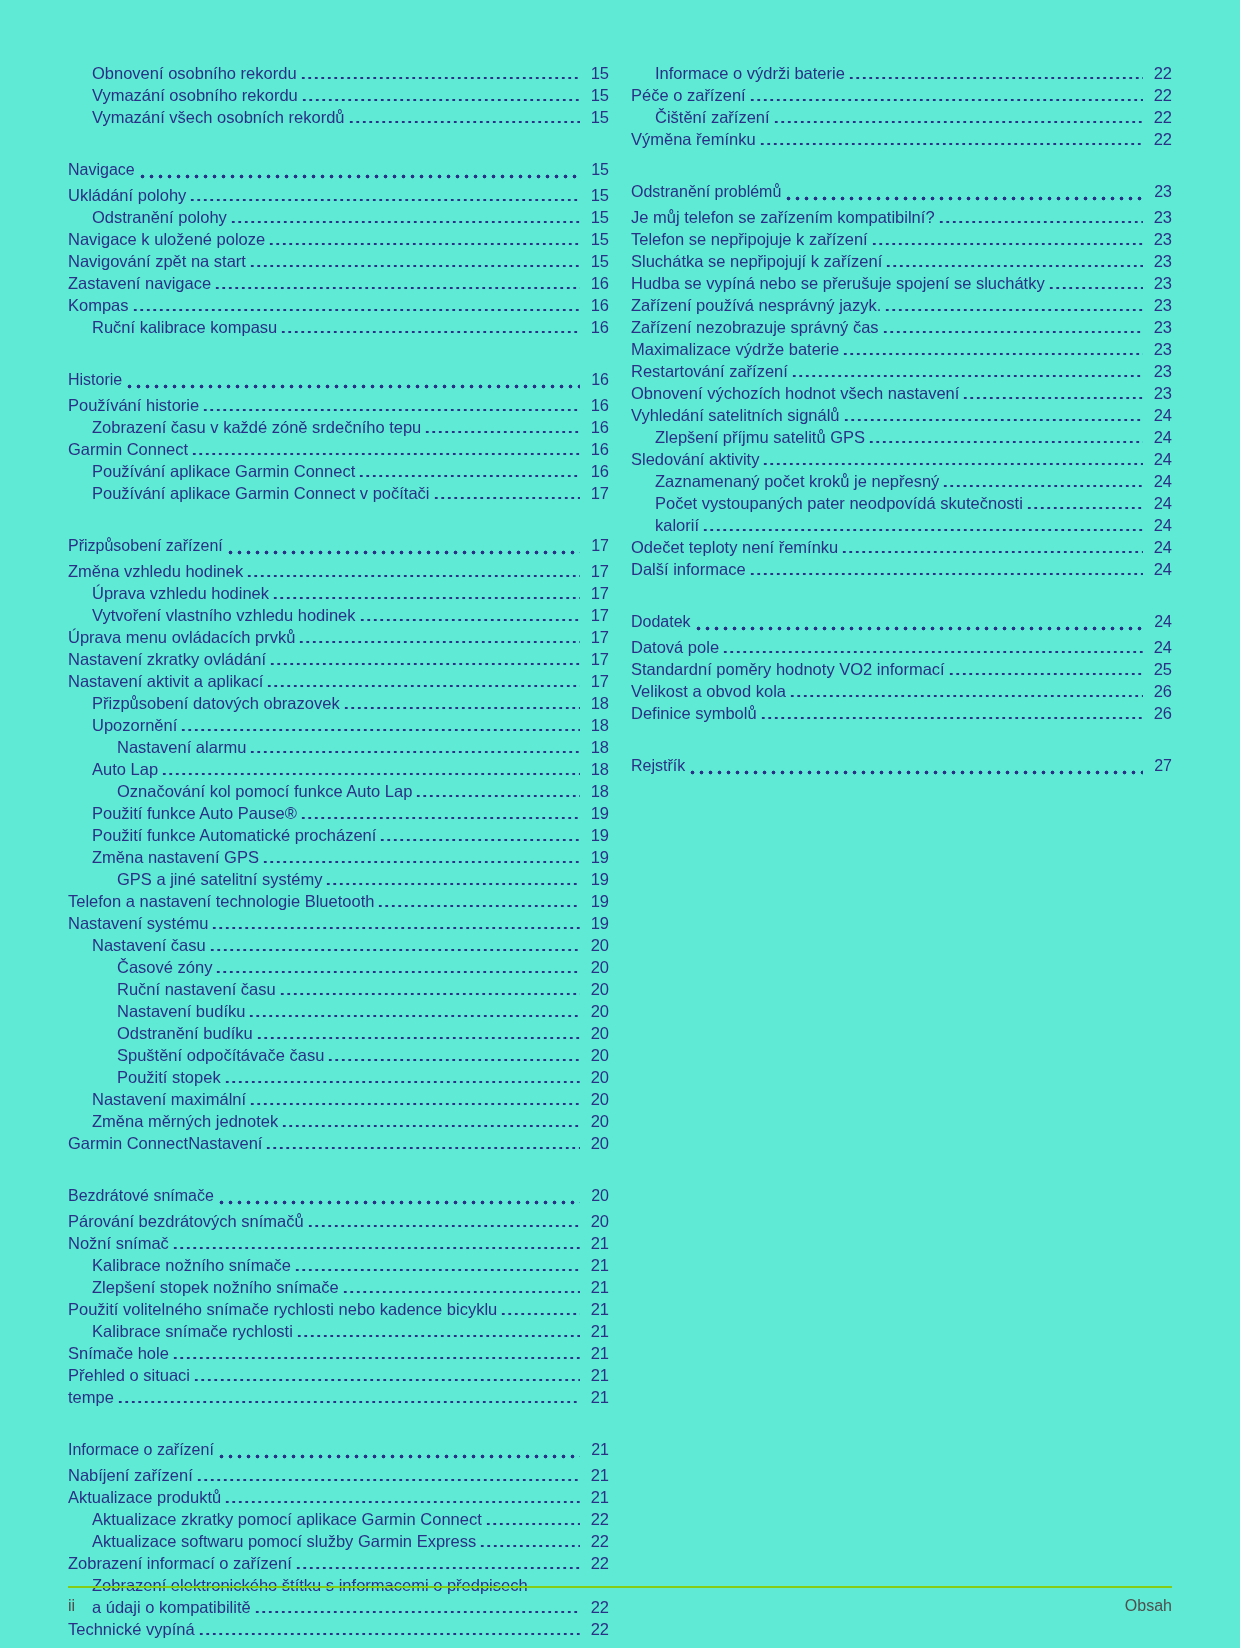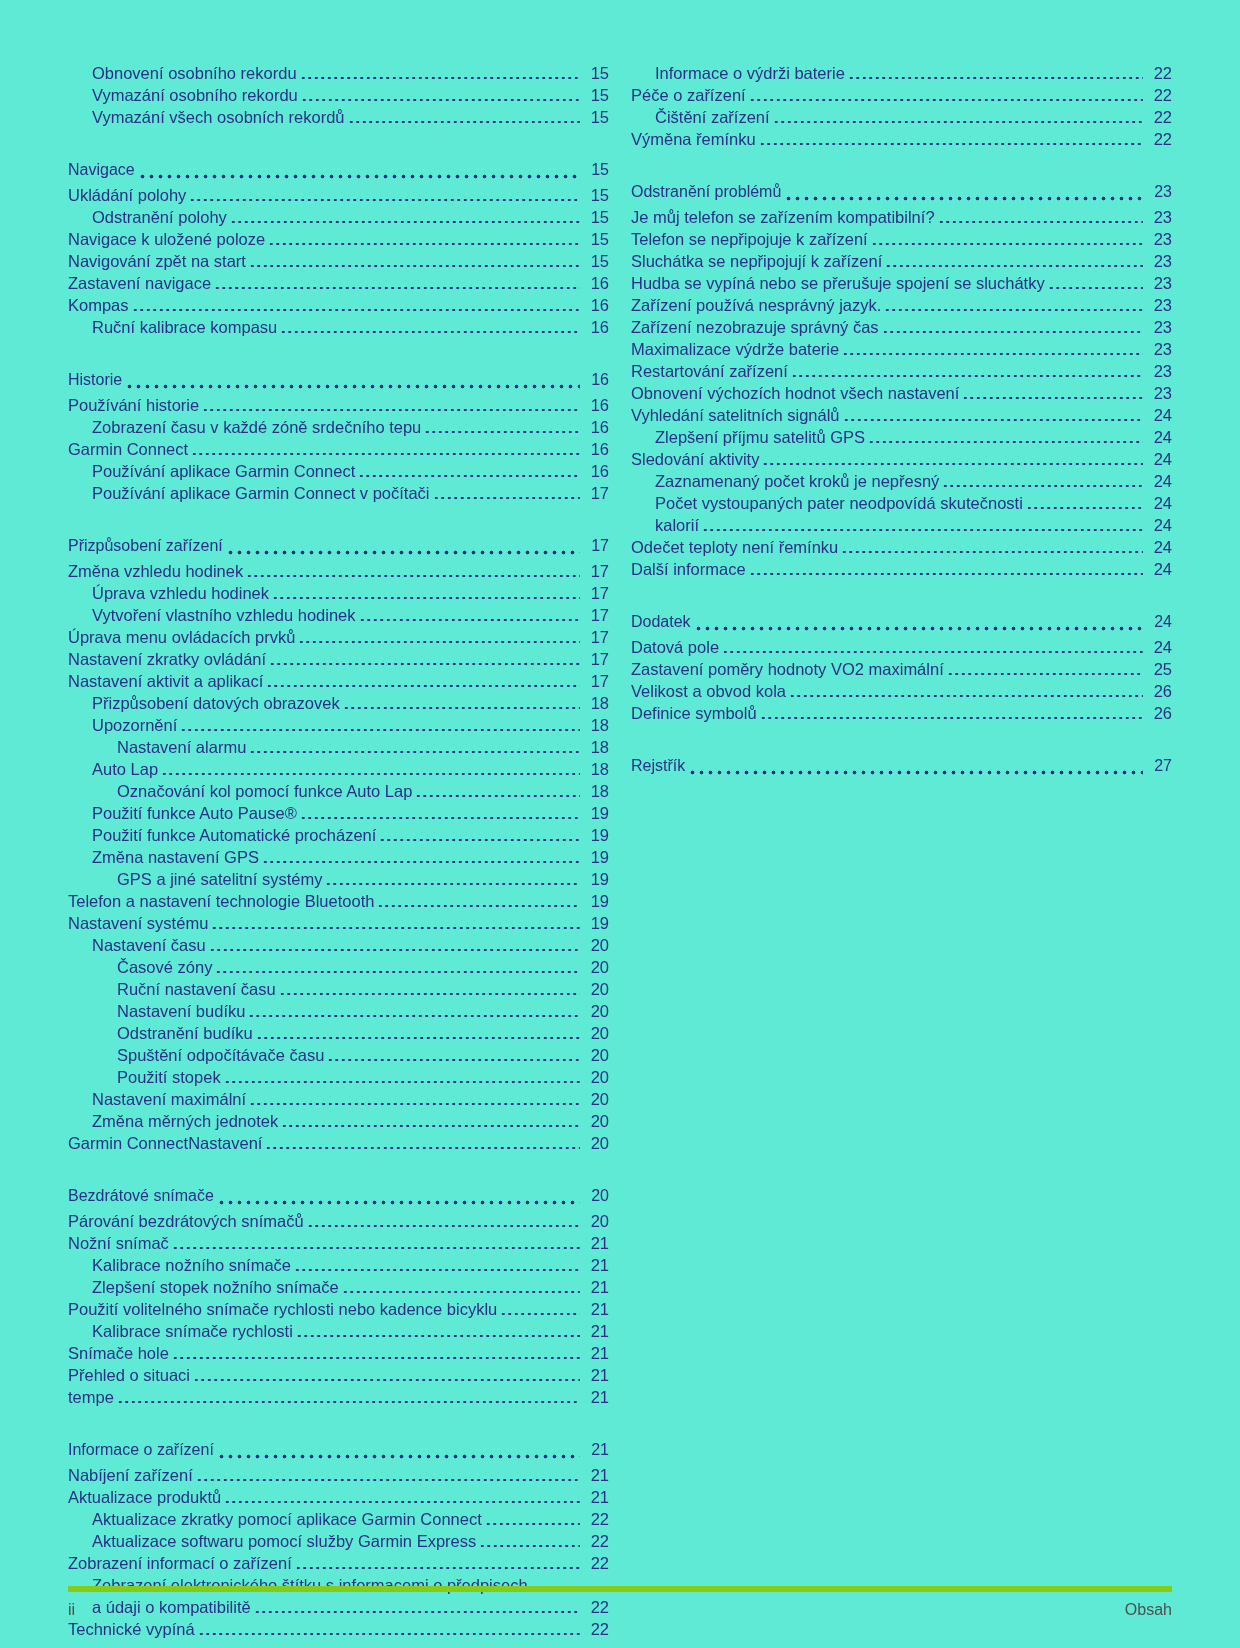--- a/index.html
+++ b/index.html
@@ -58,21 +58,21 @@
     min-width: 24px;
     text-align: right;
     padding-left: 5px;
     white-space: nowrap;
   }
   .footer {
     position: absolute;
     left: 68px;
     top: 1586px;
     width: 1104px;
-    border-top: 6px solid #84cc16;
+    border-top: 2px solid #84cc16;
     padding-top: 9px;
     display: flex;
     justify-content: space-between;
     font-size: 16px;
     color: #4f4f4f;
   }
 </style>
 </head>
 <body>
 
@@ -513,21 +513,21 @@
           <span class="lbl">Dodatek</span>
           <span class="dots"></span>
           <span class="pg">24</span>
         </div>
         <div class="row lvl2">
           <span class="lbl">Datová pole</span>
           <span class="dots"></span>
           <span class="pg">24</span>
         </div>
         <div class="row lvl2">
-          <span class="lbl">Zastavení poměry hodnoty VO2 maximální</span>
+          <span class="lbl">Standardní poměry hodnoty VO2 informací</span>
           <span class="dots"></span>
           <span class="pg">25</span>
         </div>
         <div class="row lvl2">
           <span class="lbl">Velikost a obvod kola</span>
           <span class="dots"></span>
           <span class="pg">26</span>
         </div>
         <div class="row lvl2">
           <span class="lbl">Definice symbolů</span>

